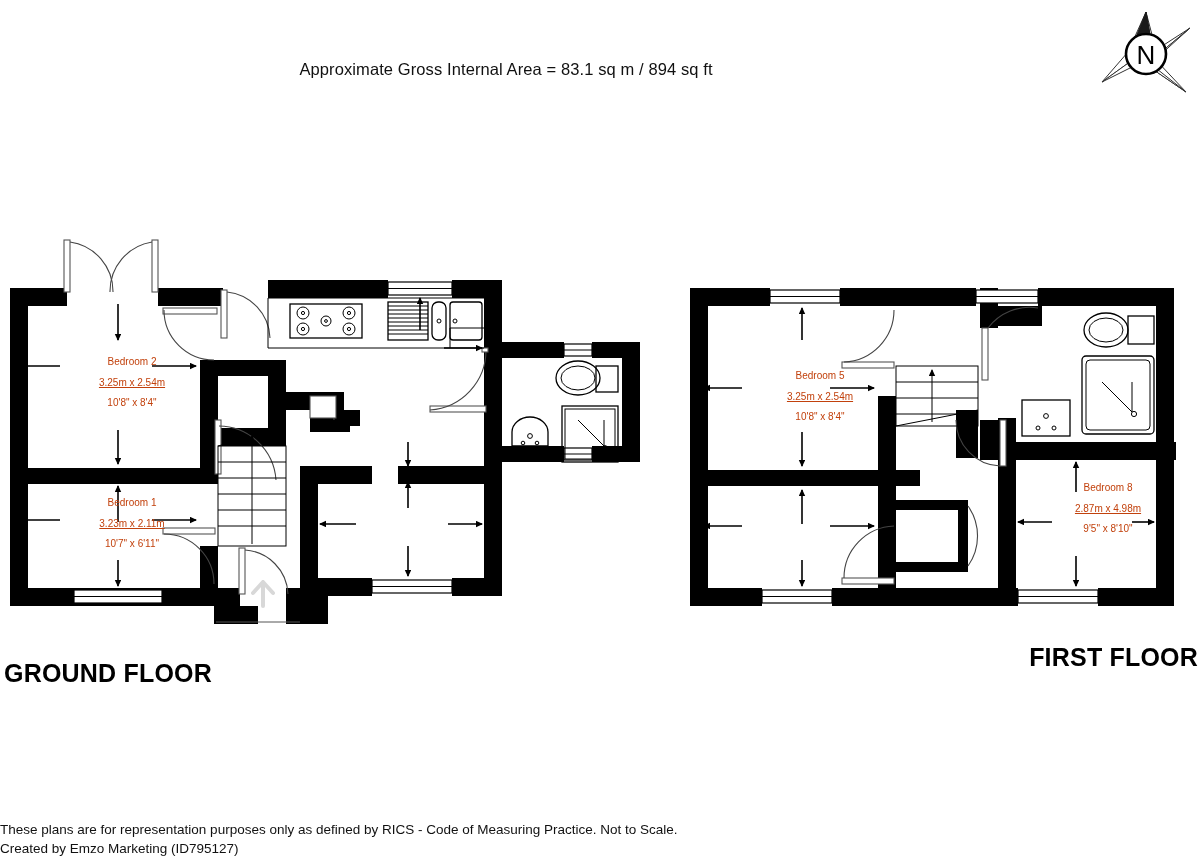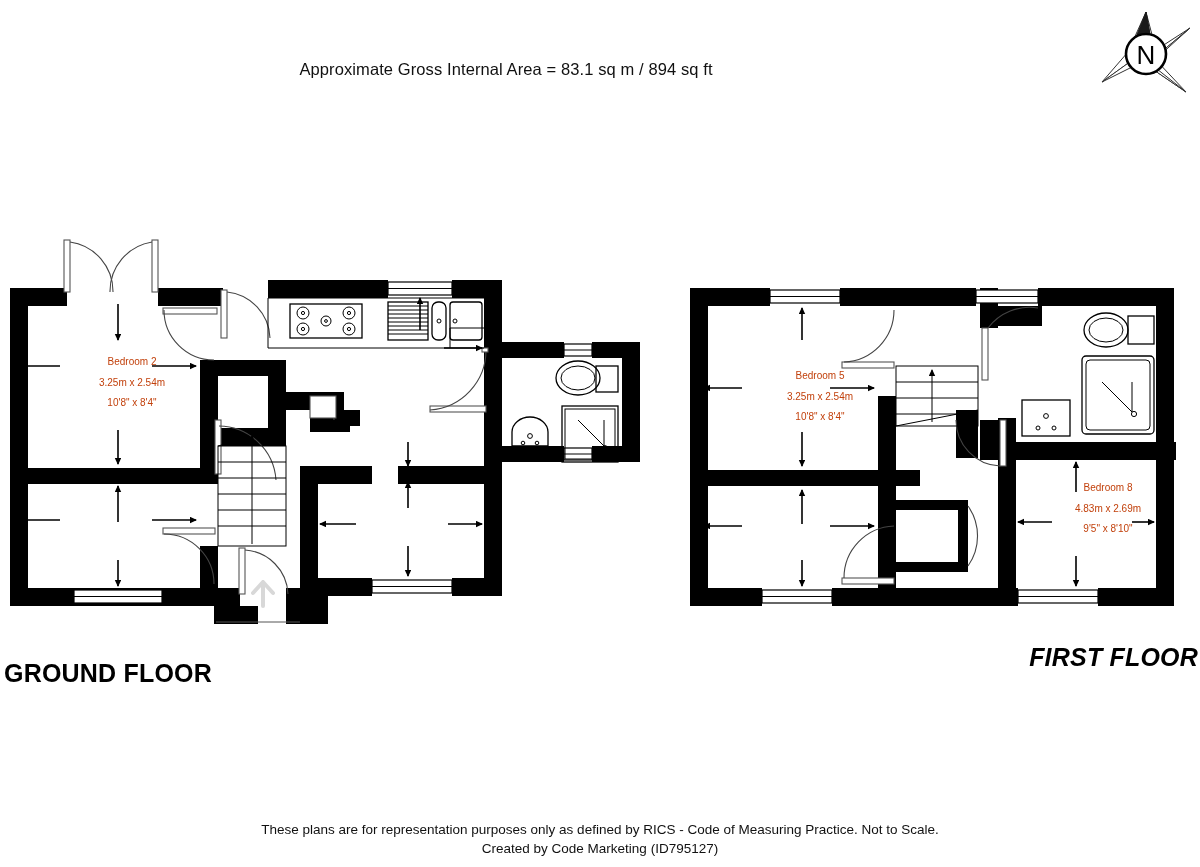--- a/index.html
+++ b/index.html
@@ -51,53 +51,53 @@
   
   .floor-title {
     position: absolute;
     font-size: 25px;
     font-weight: bold;
     letter-spacing: 0.2px;
     color: #000;
     white-space: nowrap;
   }
   #ground-title { left: 4px; top: 643px; margin-top: 16px; }
-  #first-title  { right: 2px; top: 643px; font-style: italic; }
+  #first-title  { right: 2px; top: 643px; }
 
   
   .room-label {
     position: absolute;
     text-align: center;
     font-size: 10px;
     line-height: 20.5px;
     color: #c2410c;
     white-space: nowrap;
     pointer-events: none;
   }
   .room-label .rname { display: block; }
-  .room-label .rmet  { display: block; }
+  .room-label .rmet  { display: block; text-decoration: underline; }
   .room-label .rimp  { display: block; }
 
   
   .in-marker {
     position: absolute;
     left: 243px;
     top: 608px;
     font-size: 12px;
     font-weight: bold;
     letter-spacing: 0.5px;
   }
 
   
   .footer {
     position: absolute;
     left: 0;
     top: 820px;
     width: 1200px;
-    text-align: center;
+    text-align: left;
     font-size: 13.5px;
     line-height: 19px;
     color: #111;
   }
   .footer span { display: block; }
 </style>
 </head>
 <body>
 
 <div class="page">
@@ -450,40 +450,45 @@
       </g>
     </svg>
   </div>
 
   <div class="room-label" id="lbl-bedroom2" style="left:52px; top:352px; width:160px;">
     <span class="rname">Bedroom 2</span>
     <span class="rmet">3.25m x 2.54m</span>
     <span class="rimp">10'8" x 8'4"</span>
   </div>
 
+  <div class="room-label" id="lbl-bedroom1" style="left:52px; top:493px; width:160px;">
+    <span class="rname">Bedroom 1</span>
+    <span class="rmet">3.23m x 2.11m</span>
+    <span class="rimp">10'7" x 6'11"</span>
+  </div>
 
 
 
   <div class="room-label" id="lbl-bedroom5" style="left:740px; top:366px; width:160px;">
     <span class="rname">Bedroom 5</span>
     <span class="rmet">3.25m x 2.54m</span>
     <span class="rimp">10'8" x 8'4"</span>
   </div>
 
 
   <div class="room-label" id="lbl-bedroom3" style="left:1022px; top:478px; width:172px;">
     <span class="rname">Bedroom 8</span>
-    <span class="rmet">4.83m x 2.69m</span>
+    <span class="rmet">2.87m x 4.98m</span>
     <span class="rimp">9'5" x 8'10"</span>
   </div>
 
   <div class="in-marker">IN</div>
 
   <div class="floor-title" id="ground-title">GROUND FLOOR</div>
 
   <div class="floor-title" id="first-title">FIRST FLOOR</div>
 
   <div class="footer">
     <span>These plans are for representation purposes only as defined by RICS - Code of Measuring Practice. Not to Scale.</span>
-    <span>Created by Code Marketing (ID795127)</span>
+    <span>Created by Emzo Marketing (ID795127)</span>
   </div>
 
 </div>
 
 </body></html>

